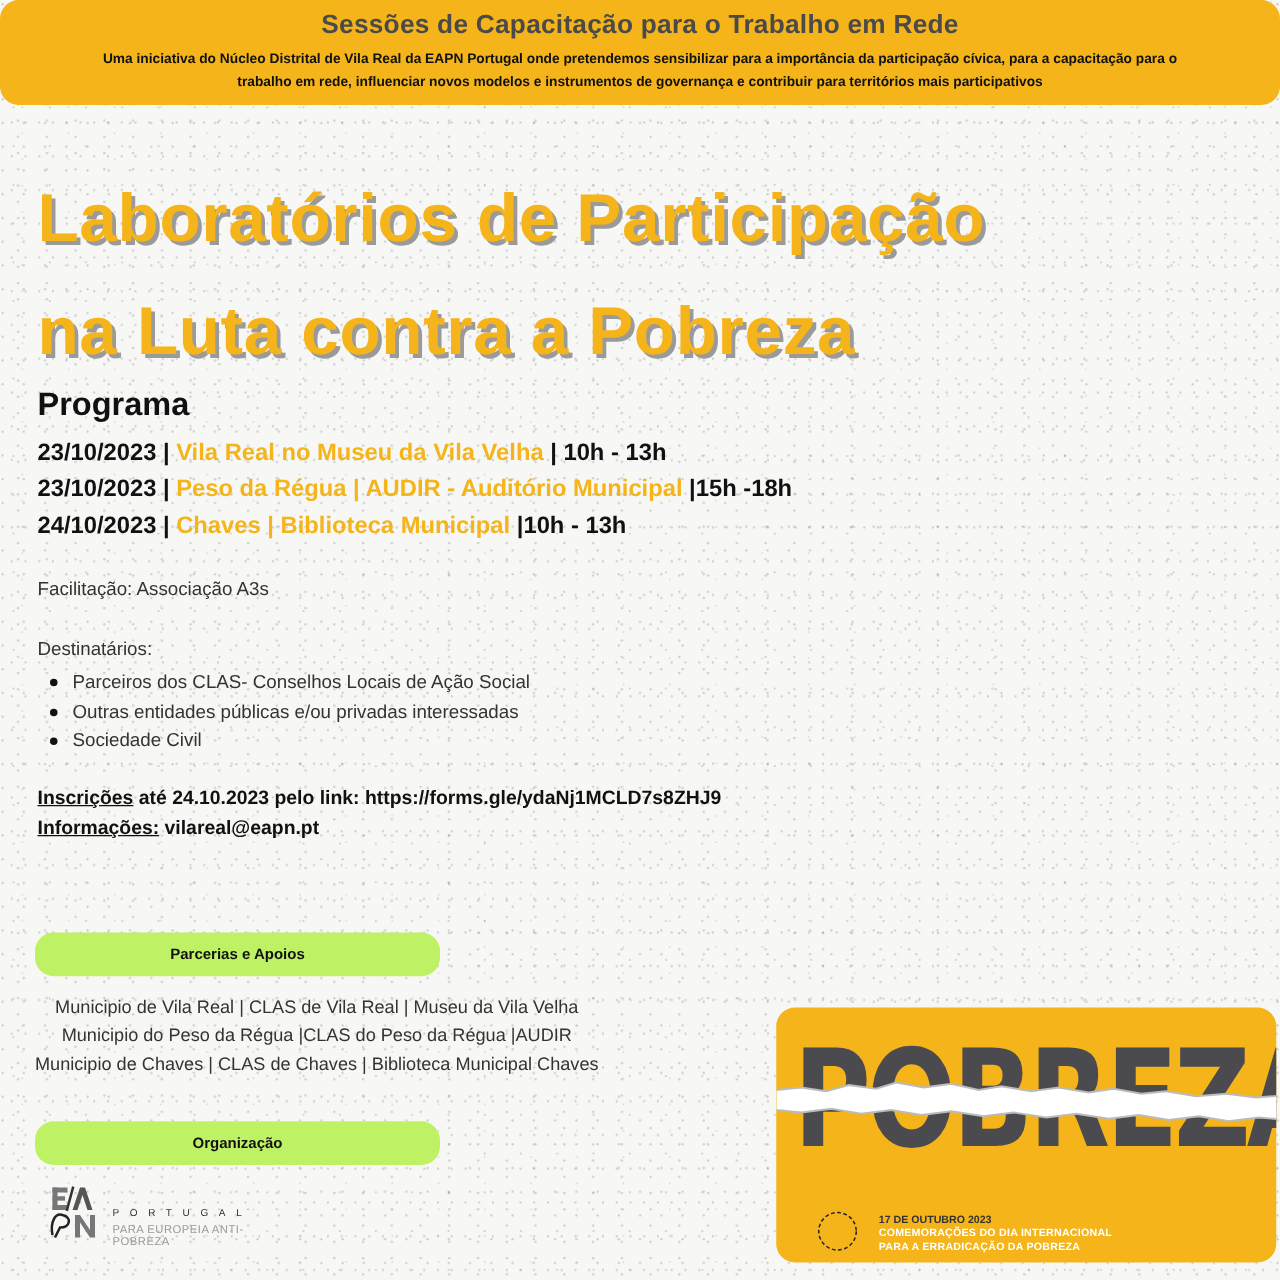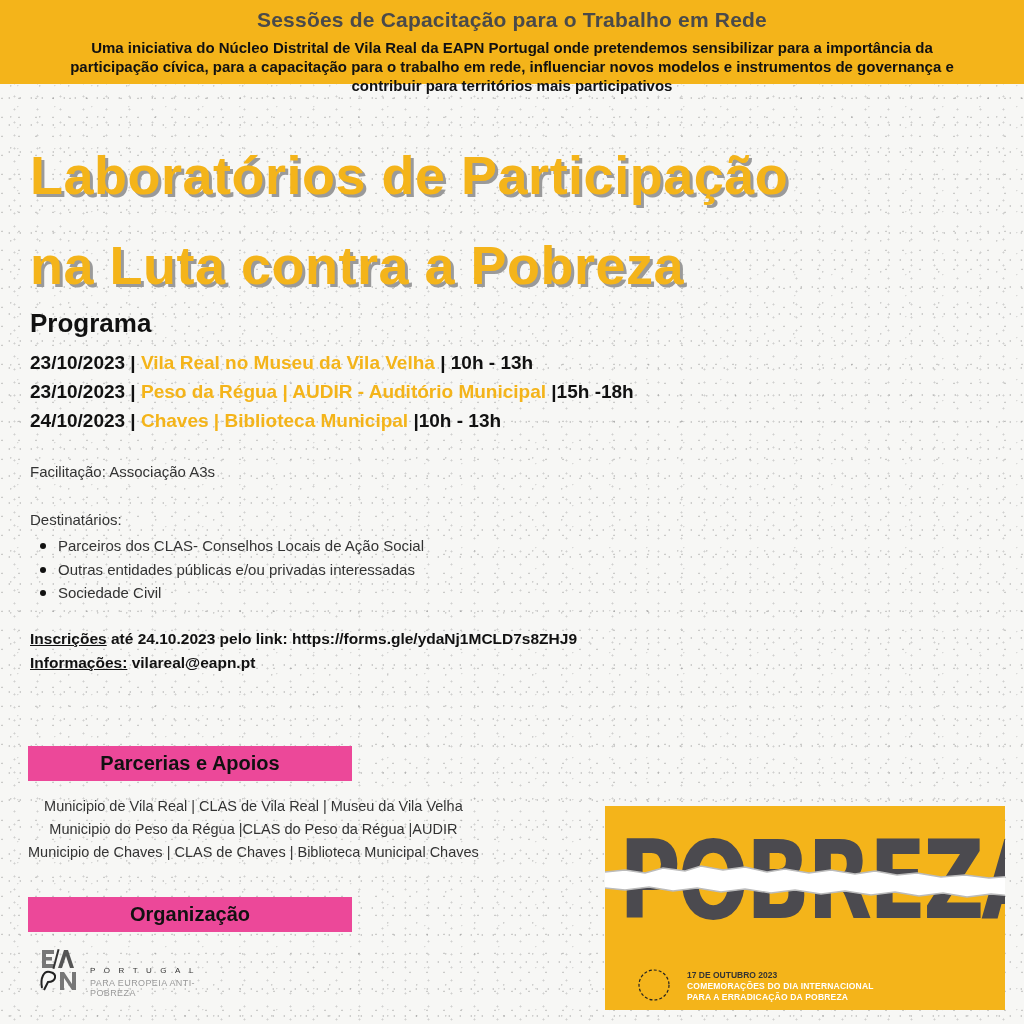--- a/index.html
+++ b/index.html
@@ -9,36 +9,36 @@
     font-family: "Liberation Sans", "DejaVu Sans", sans-serif;
     background-color: #f7f7f5;
     background-image:
       radial-gradient(circle at 12% 18%, rgba(120,120,120,.35) 0.6px, transparent 1.2px),
       radial-gradient(circle at 63% 42%, rgba(120,120,120,.30) 0.7px, transparent 1.3px),
       radial-gradient(circle at 37% 77%, rgba(100,100,100,.28) 0.5px, transparent 1.1px),
       radial-gradient(circle at 85% 63%, rgba(110,110,110,.30) 0.6px, transparent 1.2px),
       radial-gradient(circle at 48% 8%, rgba(130,130,130,.25) 0.5px, transparent 1px);
     background-size: 17px 19px, 23px 13px, 29px 31px, 11px 27px, 37px 21px;
   }
-  .abs { position: absolute; }
+  .abs { position: absolute; border-radius: 15px; }
 
   
   .header {
     left: 0; top: 0; width: 1024px; height: 84px;
     background: #f4b41a;
     text-align: center;
   }
   .header-title {
     position: absolute; left: 0; right: 0; top: 8px;
     font-size: 21px; font-weight: bold; color: #4a4a4a;
     letter-spacing: 0.2px;
   }
   .header-sub {
     position: absolute; left: 60px; right: 60px; top: 38px;
-    font-size: 15px; font-weight: bold; color: #111;
+    font-size: 11px; font-weight: bold; color: #111;
     line-height: 19px;
   }
 
   
   .main-title {
     left: 30px; top: 130px; width: 860px;
     font-size: 54px; font-weight: bold; color: #f4b41a;
     line-height: 90px; letter-spacing: 0.5px;
     text-shadow: 3px 3px 0 #9a9a9a;
   }
@@ -68,23 +68,23 @@
     background: #111; border-radius: 50%;
   }
 
   .links { left: 30px; top: 627px; }
   .link-line {
     font-size: 15.5px; font-weight: bold; color: #111; line-height: 24px; white-space: nowrap;
   }
   .link-line .label { text-decoration: underline; }
 
   .bar {
-    background: #ec4899; height: 35px; width: 324px;
+    background: #bef264; height: 35px; width: 324px;
     text-align: center; line-height: 35px;
-    font-size: 20px; font-weight: bold; color: #111;
+    font-size: 12px; font-weight: bold; color: #111;
   }
   .bar-parcerias { left: 28px; top: 746px; }
   .bar-organizacao { left: 28px; top: 897px; }
 
   .partners { left: 28px; top: 795px; text-align: center; }
   .partner-line { font-size: 14.5px; color: #333; line-height: 23px; white-space: nowrap; }
 
   
   .logo { left: 38px; top: 948px; width: 180px; height: 46px; }
   .logo-mark { position: absolute; left: 0; top: 0; width: 50px; height: 44px; }
@@ -92,21 +92,21 @@
     position: absolute; left: 52px; top: 18px;
     font-size: 8px; letter-spacing: 8.5px; color: #333;
   }
   .logo-rede {
     position: absolute; left: 52px; top: 30px;
     font-size: 9px; letter-spacing: 0.4px; color: #999;
   }
 
   
   .poster {
-    left: 605px; top: 806px; width: 400px; height: 204px;
+    left: 621px; top: 806px; width: 400px; height: 204px;
     background: #f4b41a; overflow: hidden;
   }
   .poster-word {
     position: absolute; left: 14px; top: 10px; width: 384px;
     font-family: "DejaVu Sans", sans-serif; font-weight: bold;
     font-size: 108px; color: #4b4a4f; letter-spacing: -4px;
     transform: scaleX(0.78); transform-origin: left top;
     line-height: 130px; white-space: nowrap;
   }
   .poster-tear { position: absolute; left: 0; top: 54px; width: 410px; height: 46px; }

